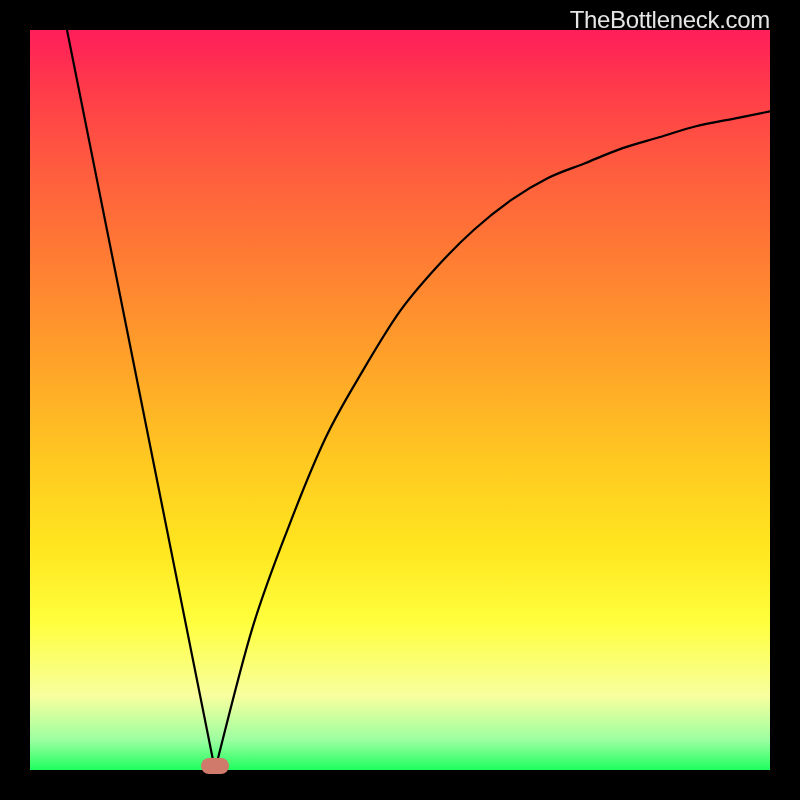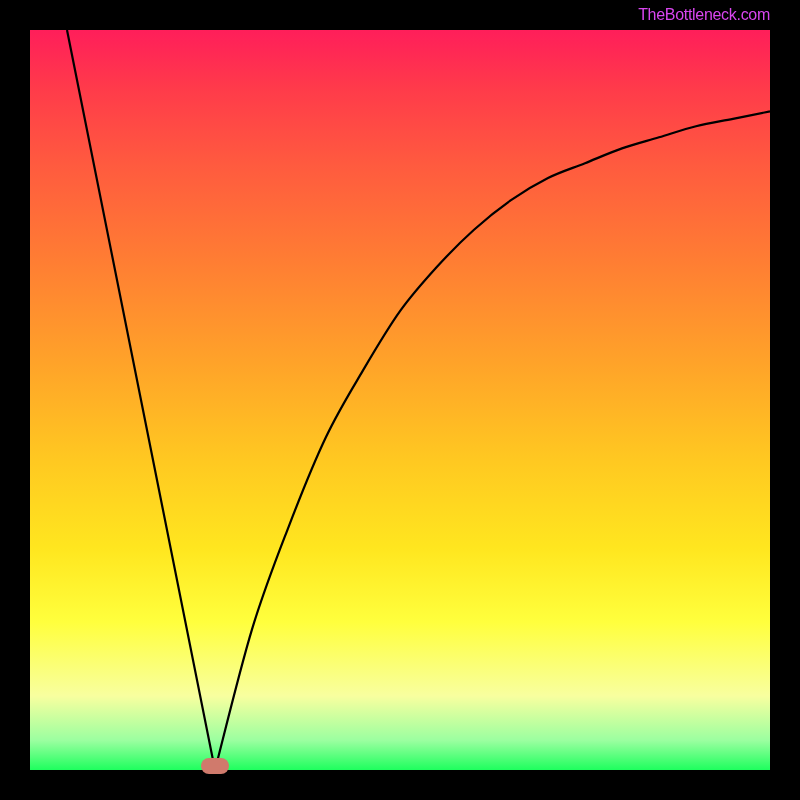--- a/index.html
+++ b/index.html
@@ -33,23 +33,23 @@
       #f8ff9f 90%,
       #9bffa0 96%,
       #1eff5e 100%
     );
   }
 
   .watermark {
     position: absolute;
     top: 6px;
     right: 30px;
-    font-size: 16px;
+    font-size: 24px;
     font-weight: 400;
-    color: #d946ef;
+    color: #e5e5e5;
     letter-spacing: -0.3px;
   }
 
   svg.curve {
     position: absolute;
     left: 0; top: 0;
     width: 740px; height: 740px;
     overflow: visible;
   }
   svg.curve path { fill: none; stroke: #000; stroke-width: 2.2; }

